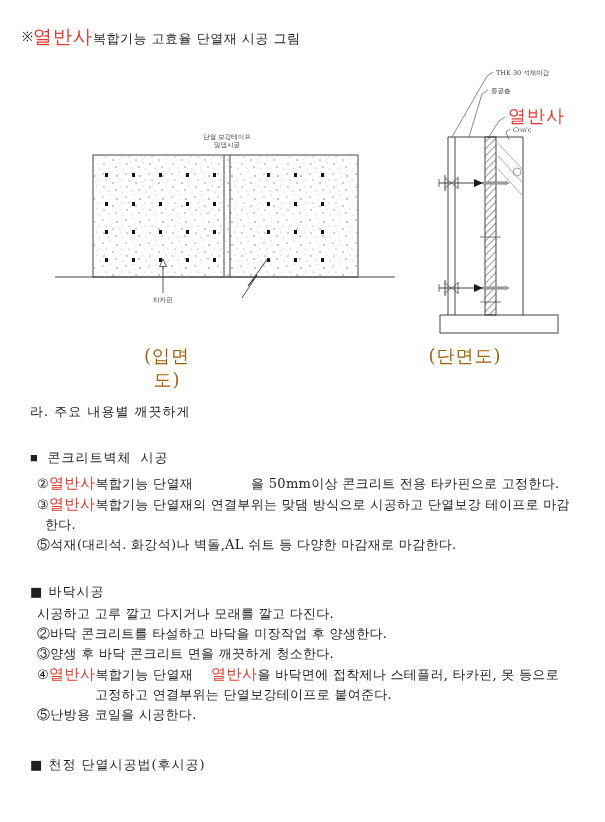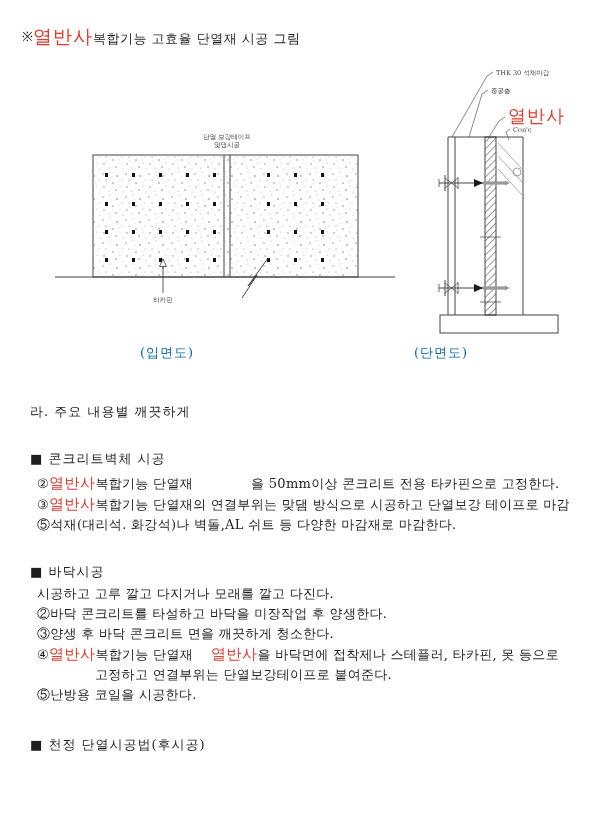--- a/index.html
+++ b/index.html
@@ -20,28 +20,28 @@
   
   .fig { position:absolute; }
   .fig-left  { left:55px;  top:125px; }
   .fig-right { left:425px; top:60px; }
   svg text { fill:#3a3a3a; font-family:"DejaVu Serif","Liberation Serif",serif; }
   svg .tiny { font-size:6.5px; }
   svg .red-label {
     fill:#e23b30; font-family:"DejaVu Sans","Liberation Sans",sans-serif;
     font-size:18px; letter-spacing:1px;
   }
-  .caption { position:absolute; font-size:13px; letter-spacing:1px; color:#0369a1; text-align:center; }
+  .caption { position:absolute; font-size:18px; letter-spacing:1px; color:#a16207; text-align:center; }
   .caption-left  { left:132px; top:344px; width:70px; }
-  .caption-right { left:404px; top:344px; width:74px; }
+  .caption-right { left:428px; top:344px; width:74px; }
   
   .body-text { position:absolute; left:28px; top:402px; width:572px; font-size:13px; line-height:20px; letter-spacing:0.3px; }
   .body-text .line { white-space:nowrap; }
   .heading { padding-left:2px; letter-spacing:1px; }
-  .sec-header { padding-left:2px; margin-top:27px; letter-spacing:1px; }
+  .sec-header { padding-left:2px; margin-top:27px; letter-spacing:1px;font-family:Liberation Mono, monospace; }
   .sec-header2 { padding-left:2px; margin-top:27px; letter-spacing:1px; }
   .sec-header3 { padding-left:2px; margin-top:30px; letter-spacing:1px; }
   .items { margin-top:4px; }
   .items2 { margin-top:2px; }
   .item { padding-left:9px; }
   .cont1 { padding-left:17px; }
   .cont2 { padding-left:67px; }
   .red-inline {
     color:#e23b30; font-family:"DejaVu Sans","Liberation Sans",sans-serif;
     font-size:15px; letter-spacing:0.5px;
@@ -185,20 +185,21 @@
   <div class="caption caption-right">(단면도)</div>
 
   <div class="body-text">
 
     <div class="line heading">라. 주요 내용별 깨끗하게</div>
 
     <div class="line sec-header">■ 콘크리트벽체 시공</div>
     <div class="items">
       <div class="line item"><span>②</span><span class="red-inline">열반사</span><span>복합기능 단열재</span><span class="gap-wide"></span><span>을 50mm이상 콘크리트 전용 타카핀으로 고정한다.</span></div>
       <div class="line item"><span>③</span><span class="red-inline">열반사</span><span>복합기능 단열재의 연결부위는 맞댐 방식으로 시공하고 단열보강 테이프로 마감</span></div>
+      <div class="line cont1">한다.</div>
       <div class="line item">⑤석재(대리석. 화강석)나 벽돌,AL 쉬트 등 다양한 마감재로 마감한다.</div>
     </div>
 
     <div class="line sec-header2">■ 바닥시공</div>
     <div class="items2">
       <div class="line item">시공하고 고루 깔고 다지거나 모래를 깔고 다진다.</div>
       <div class="line item">②바닥 콘크리트를 타설하고 바닥을 미장작업 후 양생한다.</div>
       <div class="line item">③양생 후 바닥 콘크리트 면을 깨끗하게 청소한다.</div>
       <div class="line item"><span>④</span><span class="red-inline">열반사</span><span>복합기능 단열재</span><span class="gap-small"></span><span class="red-inline">열반사</span><span>을 바닥면에 접착제나 스테플러, 타카핀, 못 등으로</span></div>
       <div class="line cont2">고정하고 연결부위는 단열보강테이프로 붙여준다.</div>

